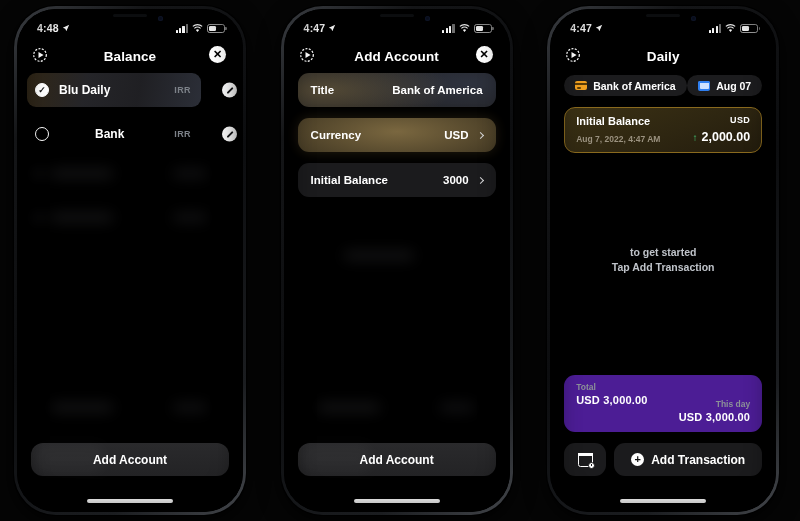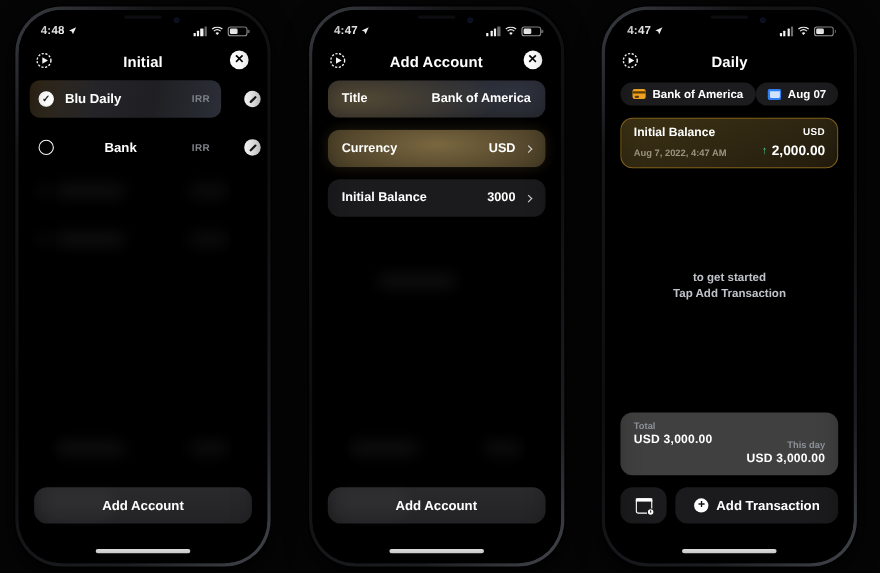--- a/index.html
+++ b/index.html
@@ -210,21 +210,21 @@
   .txn-amt{ font-size:12.5px; font-weight:700; display:flex; align-items:center; gap:4px; }
   .up-arrow{ color:#45d07a; font-size:10px; font-weight:700; }
 
   .empty-hint{
     position:absolute; left:0; right:0; top:172px; text-align:center;
     font-size:10.5px; font-weight:700; color:#bfc3c9; line-height:1.45;
   }
 
   .summary{
     position:absolute; left:14px; right:14px; bottom:80px;
-    background:#404040; border-radius:11px; padding:7px 12px 9px;
+    background:#4c1d95; border-radius:11px; padding:7px 12px 9px;
     display:flex; justify-content:space-between;
   }
   .sum-col .sum-lab{ font-size:8.5px; color:#8c9198; font-weight:700; }
   .sum-col .sum-val{ font-size:11px; font-weight:700; margin-top:2px; letter-spacing:.2px; }
   .sum-col.r{ text-align:right;margin-top:17px; }
 
   .bottom-actions{
     position:absolute; left:14px; right:14px; bottom:36px;
     display:flex; gap:8px;
   }
@@ -297,21 +297,21 @@
             </div>
           </div>
 
           <div class="navbar">
             <div class="icon-btn">
               <svg viewBox="0 0 20 20" width="18" height="18">
                 <circle cx="10" cy="10" r="7" fill="none" stroke="#fff" stroke-width="1.4" stroke-dasharray="2.2 1.6"></circle>
                 <path d="M8.3 6.6 14 10l-5.7 3.4z" fill="#fff"></path>
               </svg>
             </div>
-            <div class="nav-title">Initial</div>
+            <div class="nav-title">Balance</div>
             <div class="icon-btn">
               <div class="close-circle">✕</div>
             </div>
           </div>
 
           <div class="page">
             <div class="row-wrap">
               <div class="acct-row sel">
                 <span class="radio on">✓</span>
                 <span class="acct-name">Blu Daily</span>

